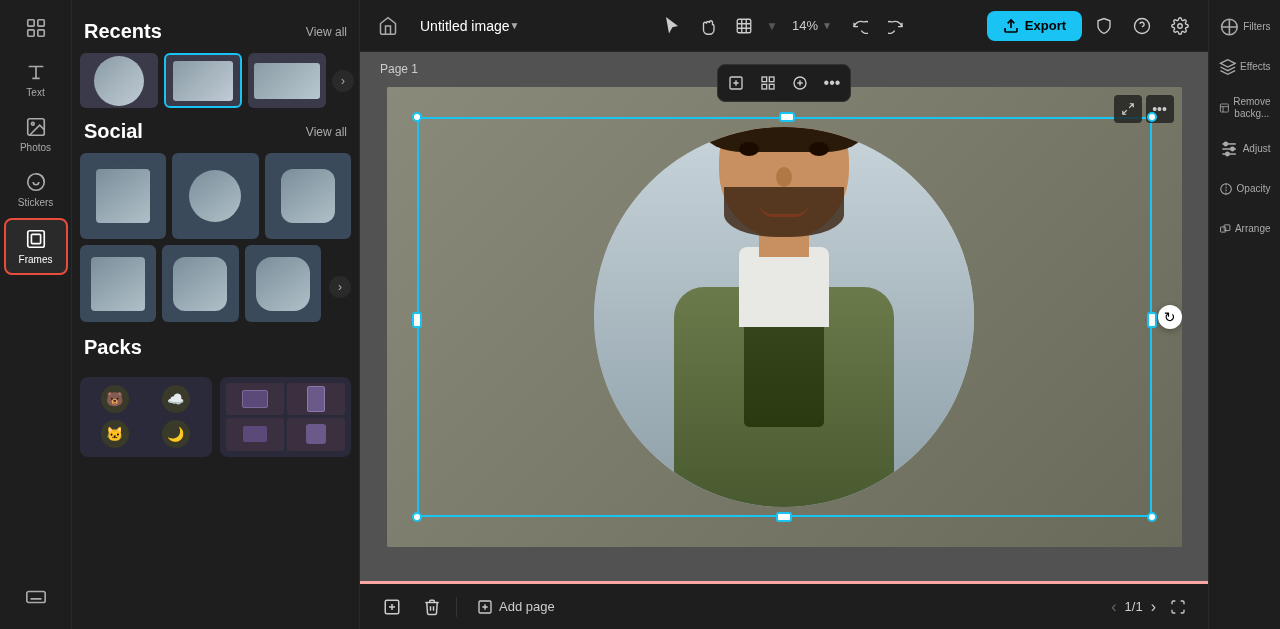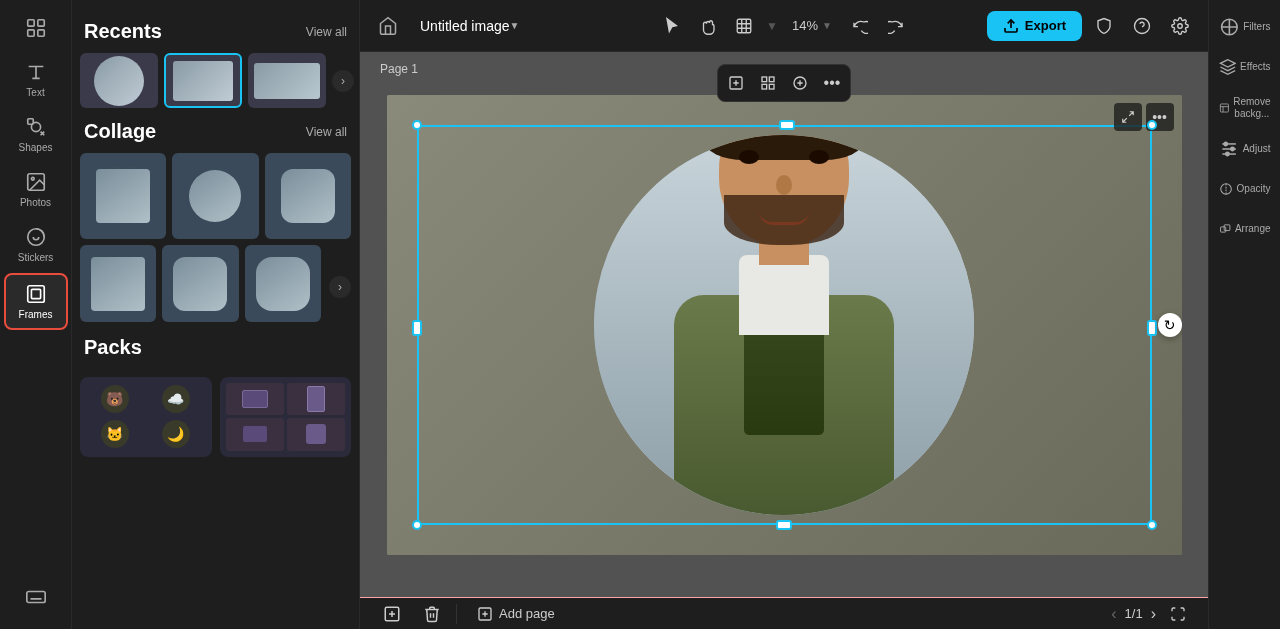--- a/index.html
+++ b/index.html
@@ -316,23 +316,23 @@
       overflow: hidden;
     }
     .portrait-bg {
       position: absolute;
       inset: 0;
       background: linear-gradient(180deg, #c8d4da 0%, #b0bec5 40%, #8d9fa8 100%);
     }
 
     
     .bottom-toolbar {
-      height: 32px;
+      height: 48px;
       background: #1e1e1e;
-      border-top: 1px solid #fca5a5;
+      border-top: 3px solid #fca5a5;
       display: flex;
       align-items: center;
       padding: 0 16px;
       gap: 8px;
     }
     .bottom-action-btn {
       width: 32px;
       height: 32px;
       display: flex;
       align-items: center;
@@ -506,28 +506,20 @@
     <span class="label"></span>
   </div>
 
   <div class="icon-sidebar-item">
     <svg viewBox="0 0 24 24" fill="none" stroke="currentColor" stroke-width="1.8">
       <path d="M4 6h16M12 6v13M8 19h8"></path>
     </svg>
     <span class="label">Text</span>
   </div>
 
-  <div class="icon-sidebar-item">
-    <svg viewBox="0 0 24 24" fill="none" stroke="currentColor" stroke-width="1.8">
-      <circle cx="12" cy="12" r="5"></circle>
-      <rect x="3" y="3" width="6" height="6" rx="1"></rect>
-      <path d="M17 17l4 4M17 21l4-4"></path>
-    </svg>
-    <span class="label">Shapes</span>
-  </div>
 
   <div class="icon-sidebar-item">
     <svg viewBox="0 0 24 24" fill="none" stroke="currentColor" stroke-width="1.8">
       <rect x="3" y="3" width="18" height="18" rx="2"></rect>
       <circle cx="8.5" cy="8.5" r="1.5"></circle>
       <path d="M21 15l-5-5L5 21"></path>
     </svg>
     <span class="label">Photos</span>
   </div>
 
@@ -572,21 +564,21 @@
     <div class="recent-thumb selected">
       <div class="thumb-rect-frame"></div>
     </div>
     <div class="recent-thumb">
       <div class="thumb-wide-frame"></div>
     </div>
     <div class="chevron-btn">›</div>
   </div>
 
   <div class="section-header">
-    <span class="section-title">Collage</span>
+    <span class="section-title">Social</span>
     <span class="view-all">View all</span>
   </div>
   <div class="frames-grid">
     <div class="frame-thumb">
       <div class="sft-rect">
         <div class="bird-decoration">
             <span class="bird">⌒</span>
             <span class="bird">⌒</span>
           </div>
       </div>

